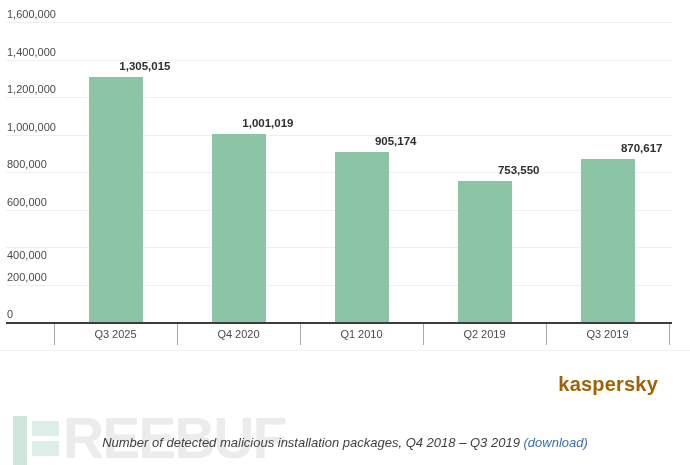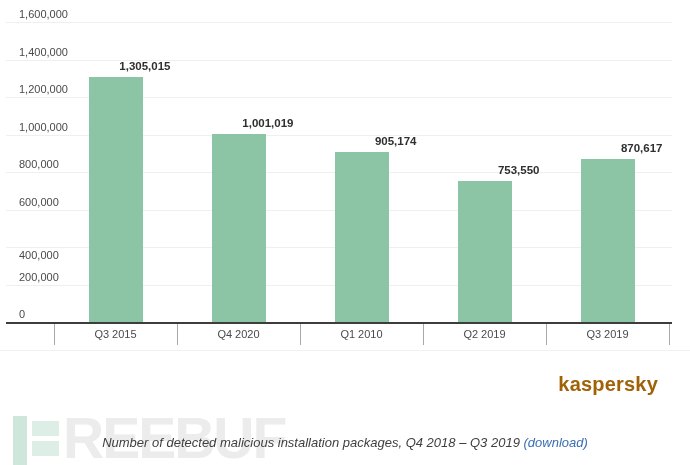--- a/index.html
+++ b/index.html
@@ -23,21 +23,20 @@
   .gridline {
     position: absolute;
     left: 6px; width: 666px; height: 1px;
     background: #efefef;
   }
   .y-label {
     position: absolute;
     left: 7px; height: 14px; line-height: 14px;
     font-size: 11px; color: #4a4a4a;
     white-space: nowrap;
-    margin-left: 12px;
   }
   .axis-line {
     position: absolute;
     left: 6px; top: 322px;
     width: 666px; height: 2px;
     background: #3d3d3d;
   }
   .bar {
     position: absolute;
     width: 54px;
@@ -147,21 +146,21 @@
       <div class="bar" style="left: 457.5px; top: 180.709px; height: 141.291px; background: rgb(140, 197, 166);"></div>
       <div class="bar-value" style="left: 429.5px; top: 162.709px;">753,550</div>
       <div class="bar" style="left: 580.5px; top: 158.759px; height: 163.241px; background: rgb(140, 197, 166);"></div>
       <div class="bar-value" style="left: 552.5px; top: 140.759px;">870,617</div>
       <div class="x-tick" style="left: 54px;"></div>
       <div class="x-tick" style="left: 177px;"></div>
       <div class="x-tick" style="left: 300px;"></div>
       <div class="x-tick" style="left: 423px;"></div>
       <div class="x-tick" style="left: 546px;"></div>
       <div class="x-tick" style="left: 669px;"></div>
-      <div class="x-label" style="left: 54px; width: 123px;">Q3 2015</div>
+      <div class="x-label" style="left: 54px; width: 123px;">Q3 2025</div>
       <div class="x-label" style="left: 177px; width: 123px;">Q4 2020</div>
       <div class="x-label" style="left: 300px; width: 123px;">Q1 2010</div>
       <div class="x-label" style="left: 423px; width: 123px;">Q2 2019</div>
       <div class="x-label" style="left: 546px; width: 123px;">Q3 2019</div>
     </div>
 
   <div class="chart-image-border"></div>
 
   <div class="kaspersky-logo" style="color: #a16207;">kaspersky</div>
 

